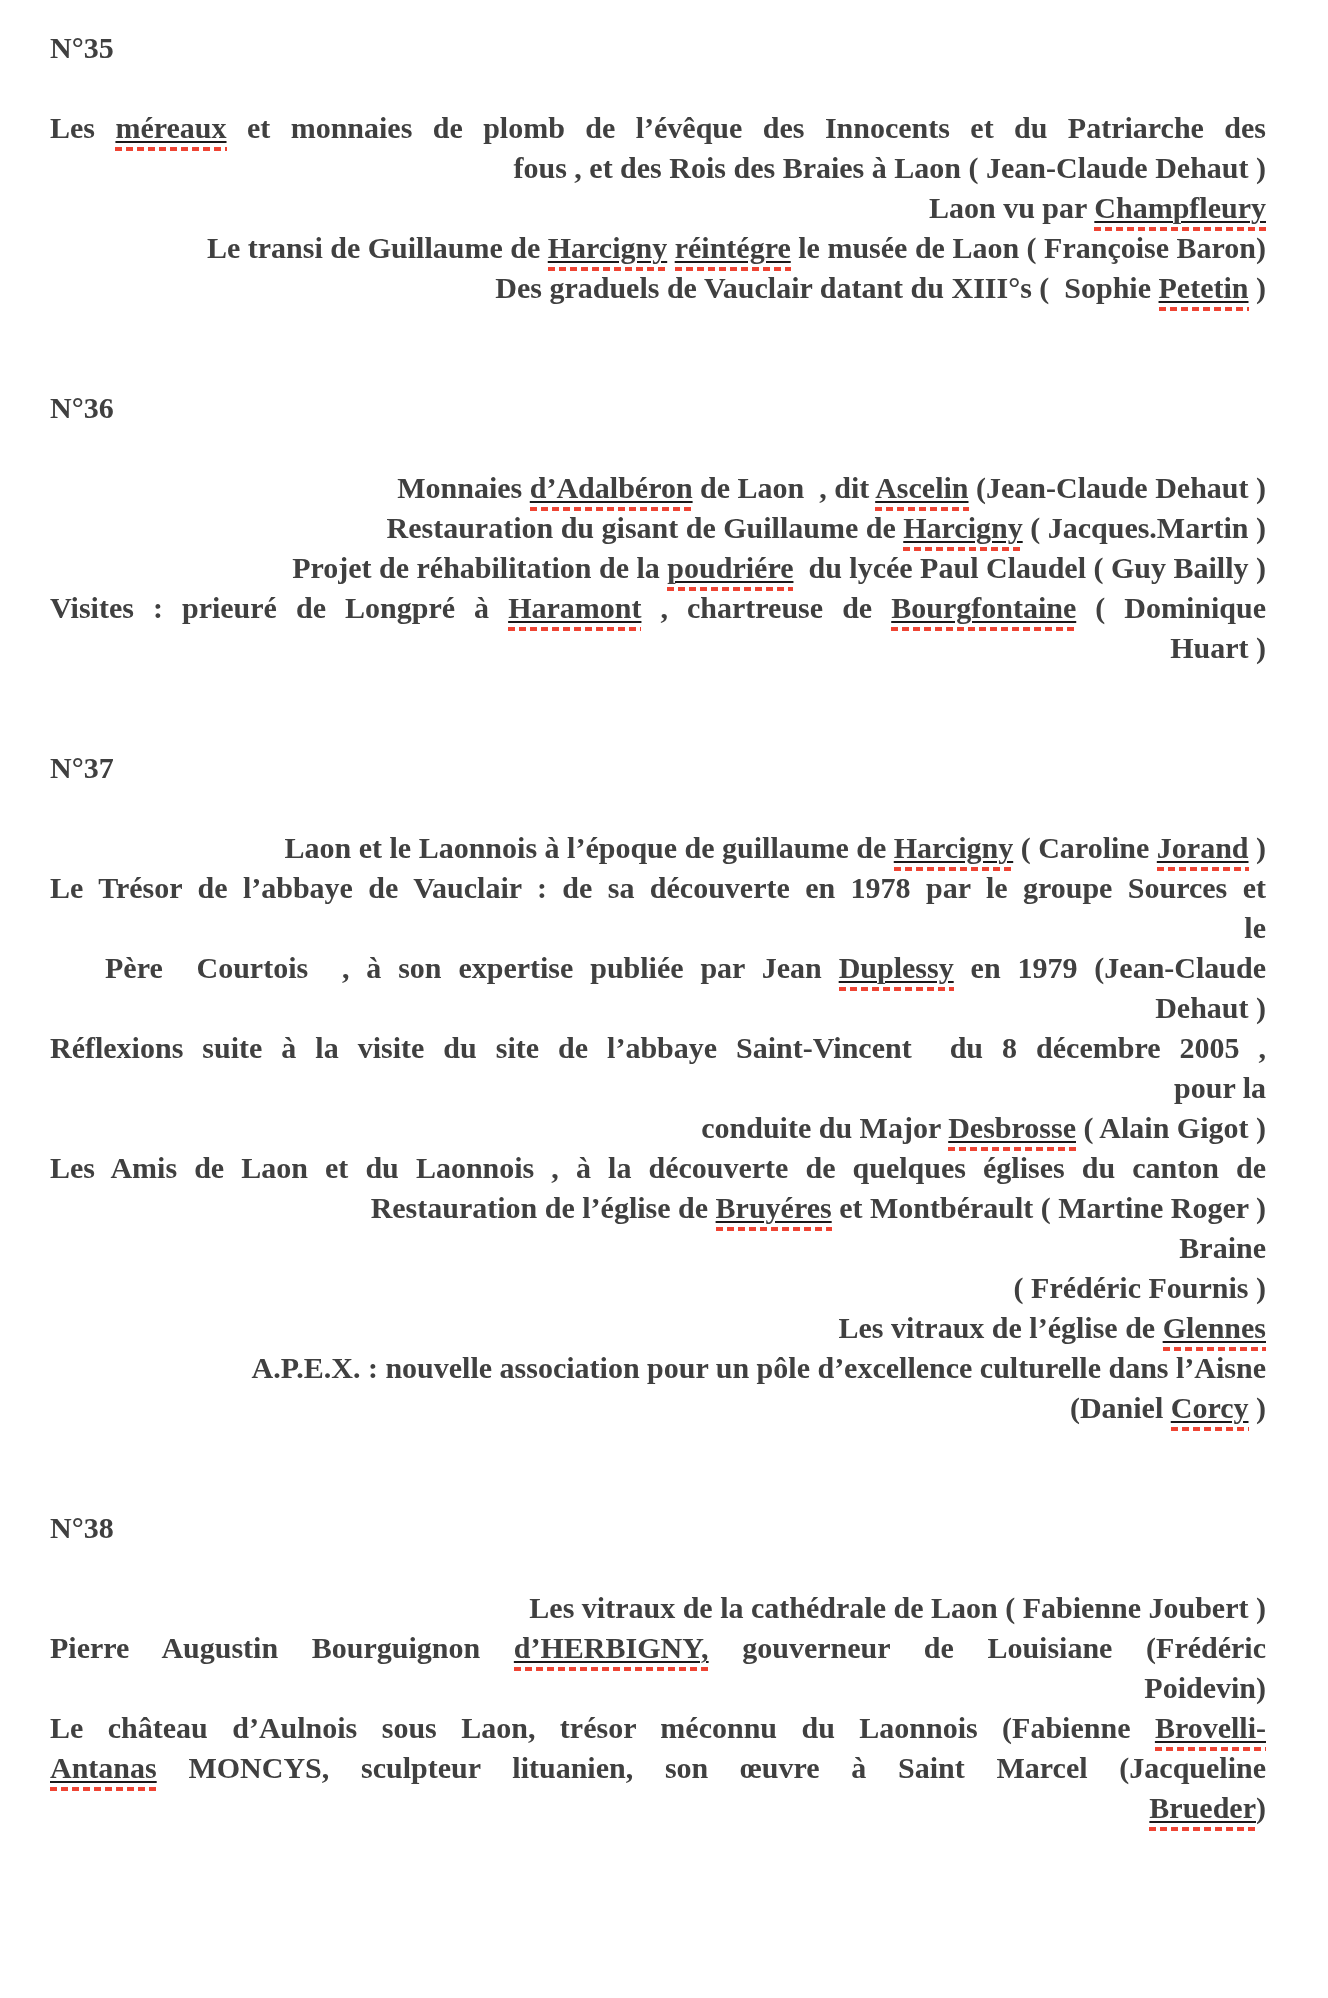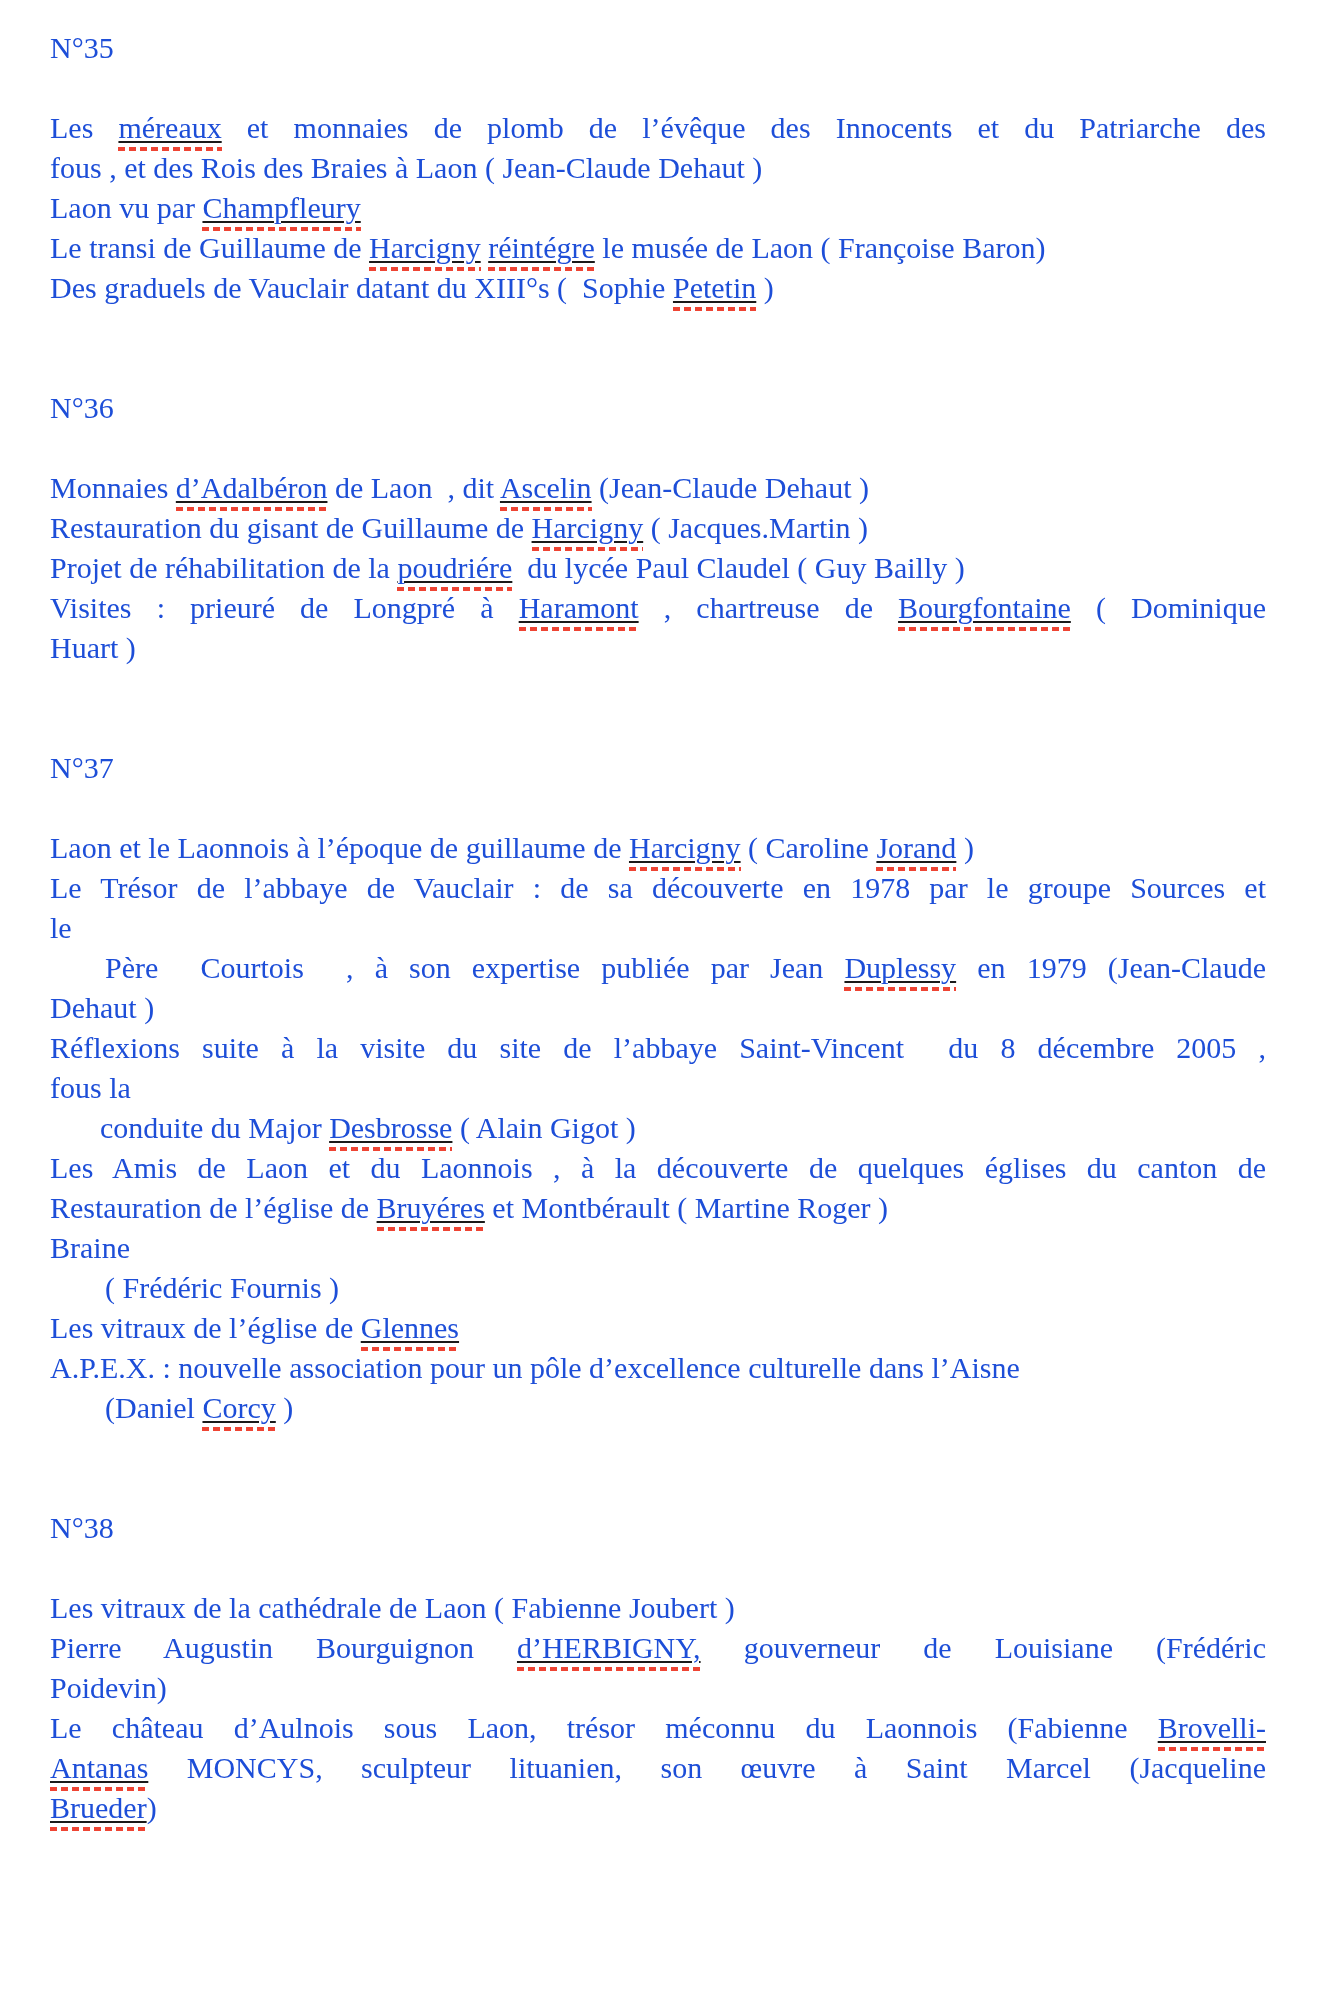--- a/index.html
+++ b/index.html
@@ -13,29 +13,30 @@
     overflow: hidden;
   }
   .page {
     box-sizing: border-box;
     width: 1328px;
     height: 1998px;
     padding: 28px 62px 0 50px;
     font-family: "Liberation Serif", "DejaVu Serif", serif;
     font-size: 30px;
     line-height: 40px;
-    color: #1d4ed8;
+    color: #404040;
+    font-weight: bold;
   }
   .section { margin-top: 80px; }
   .section:first-child { margin-top: 0; }
   .section-header { margin-bottom: 40px; }
   .line {
     min-height: 40px;
     white-space: pre-wrap;
-    text-align: left;
+    text-align: right;
   }
   .line.just {
     text-align: justify;
     text-align-last: justify;
   }
   .mis {
     position: relative;
     text-decoration: underline;
     text-decoration-thickness: 2px;
     text-underline-offset: 3px;
@@ -75,21 +76,21 @@
       <div class="line"><span class="">Huart )</span></div>
     </section>
     <section class="section">
       <div class="section-header">N°37</div>
       <div class="line"><span class="">Laon et le Laonnois à l’époque de guillaume de </span><span class="mis">Harcigny</span><span class=""> ( Caroline </span><span class="mis">Jorand</span><span class=""> )</span></div>
       <div class="line just"><span class="">Le Trésor de l’abbaye de Vauclair : de sa découverte en 1978 par le groupe Sources et</span></div>
       <div class="line"><span class="">le</span></div>
       <div class="line just" style="padding-left: 55px;"><span class="">Père  Courtois  , à son expertise publiée par Jean </span><span class="mis">Duplessy</span><span class=""> en 1979 (Jean-Claude</span></div>
       <div class="line"><span class="">Dehaut )</span></div>
       <div class="line just"><span class="">Réflexions suite à la visite du site de l’abbaye Saint-Vincent  du 8 décembre 2005 ,</span></div>
-      <div class="line"><span class="">fous la</span></div>
+      <div class="line"><span class="">pour la</span></div>
       <div class="line" style="padding-left: 50px;"><span class="">conduite du Major </span><span class="mis">Desbrosse</span><span class=""> ( Alain Gigot )</span></div>
       <div class="line just"><span class="">Les Amis de Laon et du Laonnois , à la découverte de quelques églises du canton de</span></div>
       <div class="line"><span class="">Restauration de l’église de </span><span class="mis">Bruyéres</span><span class=""> et Montbérault ( Martine Roger )</span></div>
       <div class="line"><span class="">Braine</span></div>
       <div class="line" style="padding-left: 55px;"><span class="">( Frédéric Fournis )</span></div>
       <div class="line"><span class="">Les vitraux de l’église de </span><span class="mis">Glennes</span></div>
       <div class="line"><span class="">A.P.E.X. : nouvelle association pour un pôle d’excellence culturelle dans l’Aisne</span></div>
       <div class="line" style="padding-left: 55px;"><span class="">(Daniel </span><span class="mis">Corcy</span><span class=""> )</span></div>
     </section>
     <section class="section">

